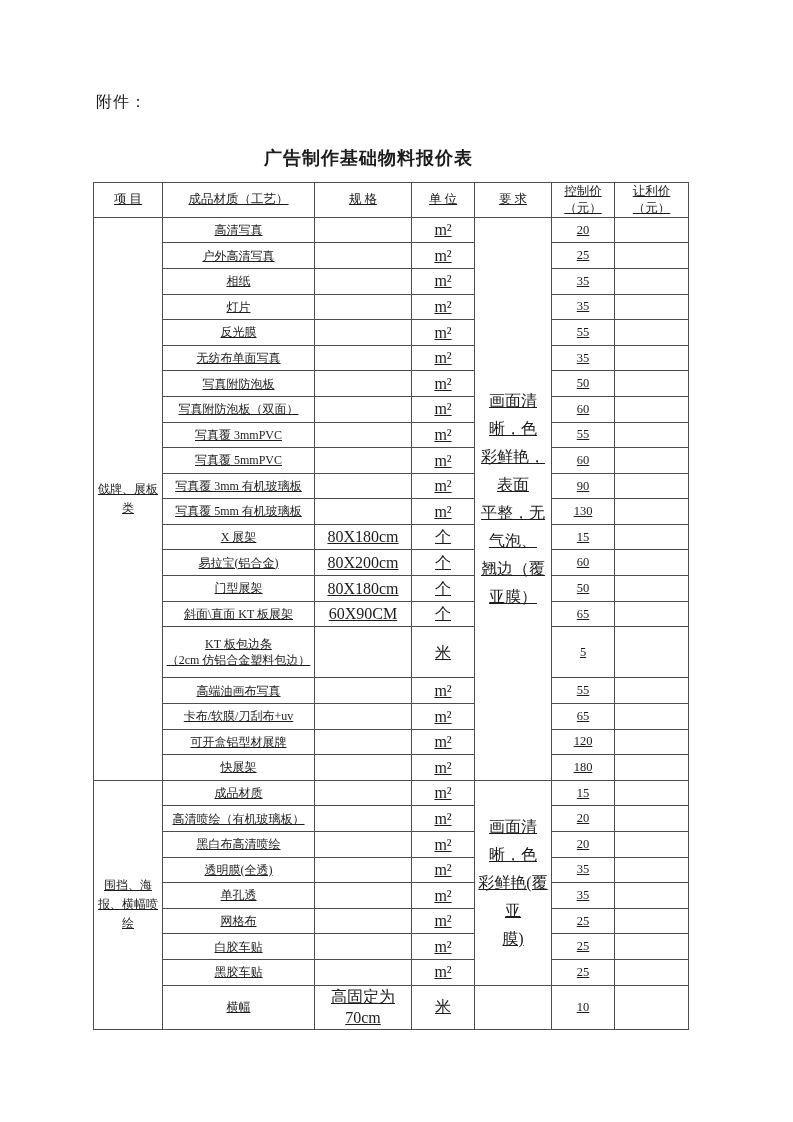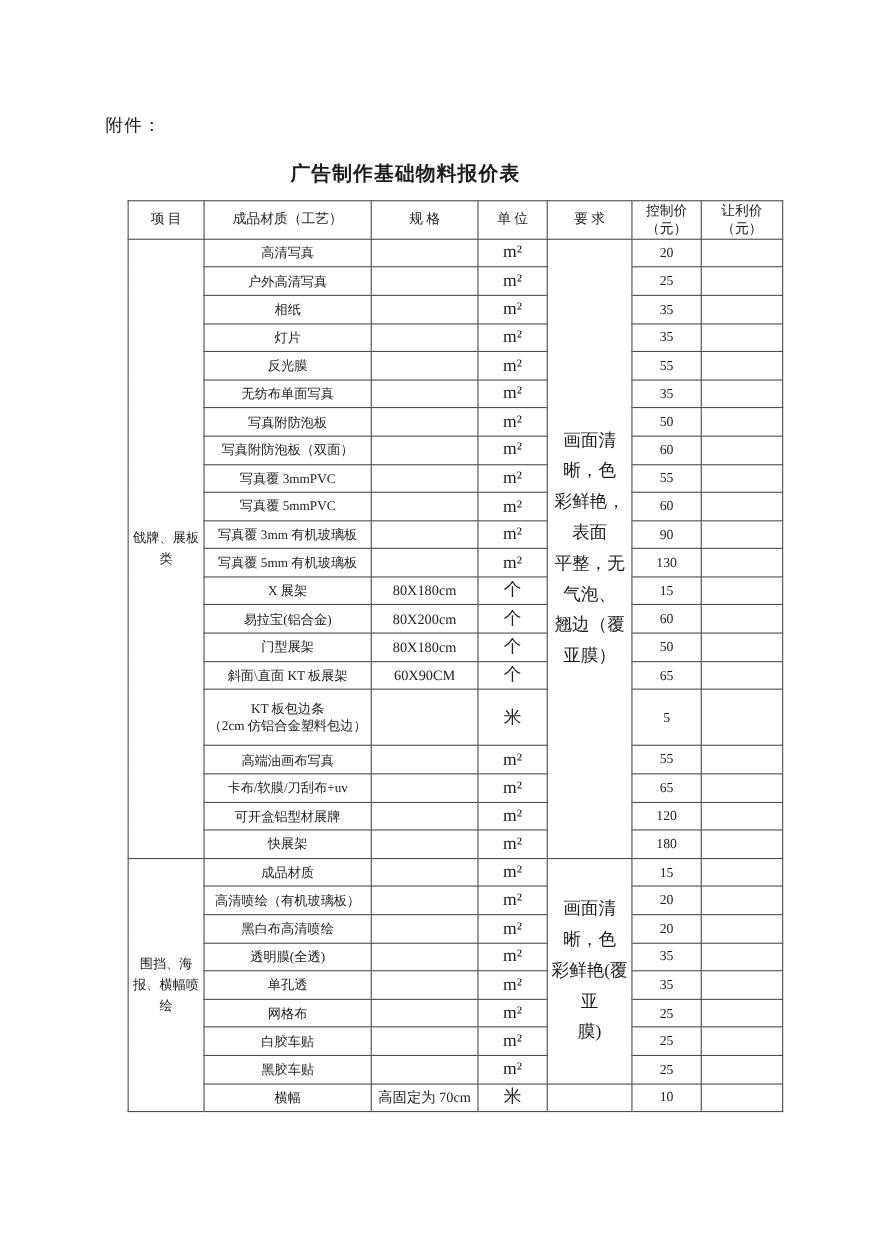--- a/index.html
+++ b/index.html
@@ -6,55 +6,56 @@
   body {
     width: 793px; height: 1122px;
     background: #ffffff;
     position: relative;
     font-family: "Liberation Serif", "DejaVu Serif", serif;
     color: #1c1c1c;
   }
   .page { position: absolute; inset: 0; }
 
   .attachment {
-    position: absolute; left: 96px; top: 104px;
+    position: absolute; left: 96px; top: 92px;
     font-size: 16px; letter-spacing: 1px;
   }
   .doc-title {
     position: absolute; left: 0; top: 146px; width: 737px;
     text-align: center;
     font-size: 18px; font-weight: bold;
     font-family: "Liberation Sans", "DejaVu Sans", sans-serif;
     letter-spacing: 1px;
   }
 
   table.quote {
-    position: absolute; left: 116px; top: 182px;
+    position: absolute; left: 93px; top: 182px;
     width: 595px;
     border-collapse: collapse;
     table-layout: fixed;
+    text-decoration: underline;
   }
   .quote th, .quote td {
     border: 1px solid #4d4d4d;
     padding: 0 2px;
     text-align: center;
     vertical-align: middle;
     font-weight: normal;
     font-size: 12px;
     line-height: 1.35;
     overflow: hidden;
   }
   .quote thead tr { height: 33px; }
   .quote th { font-size: 12.5px; }
   .quote tbody tr { height: 25.6px; }
   .quote tbody tr.tall { height: 51.2px; }
 
   td.category-cell   { font-size: 12px; line-height: 1.6; }
   td.material-cell   { white-space: pre-line; }
-  td.spec-cell       { font-size: 13px; }
+  td.spec-cell       { font-size: 16px; }
   td.unit-cell       { font-size: 16px; }
   td.requirement-cell{ white-space: pre-line; font-size: 16px; line-height: 1.75; }
   td.control-price-cell { font-size: 12.5px; margin-top: 40px; }
   td.profit-price-cell  { font-size: 12.5px; }
 </style>
 </head>
 <body>
 
 <div class="page">
   <div class="attachment">附件：</div>

